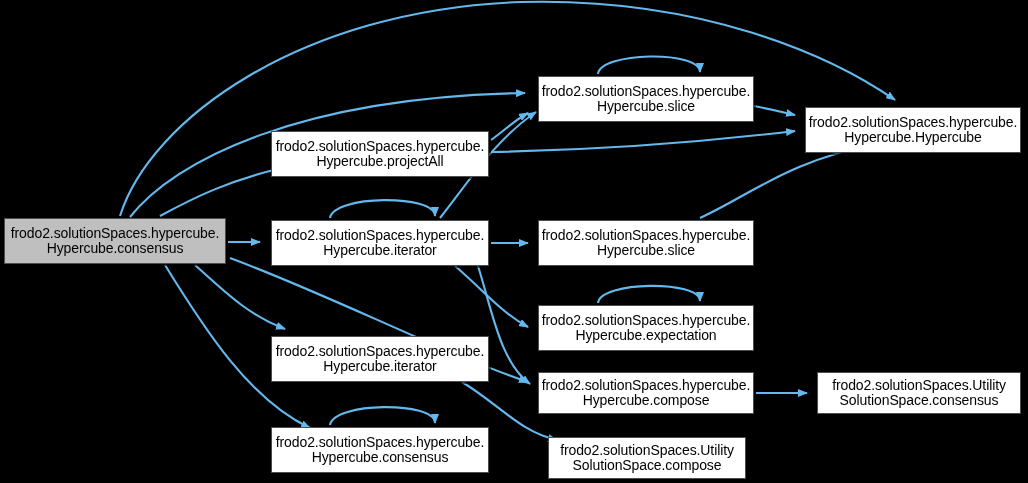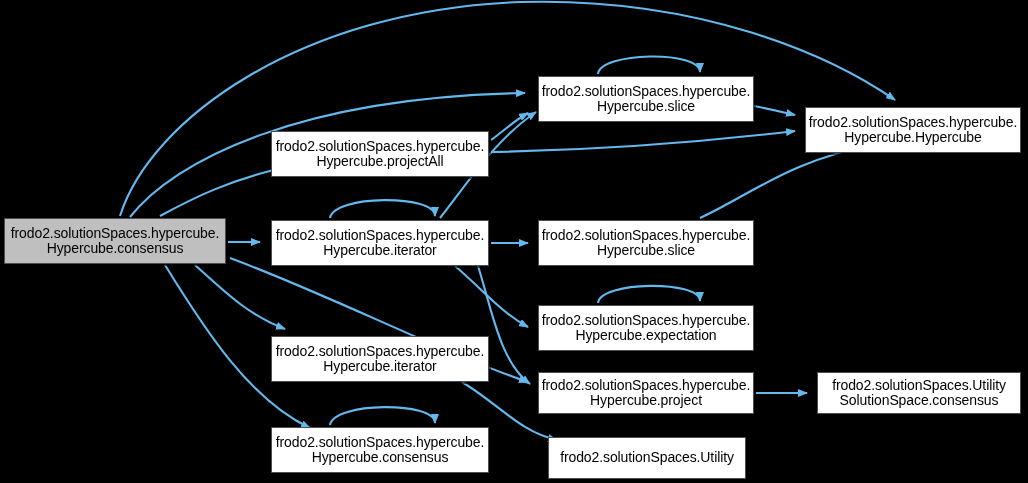--- a/index.html
+++ b/index.html
@@ -146,31 +146,32 @@
       <span class="node-line">Hypercube.expectation</span>
     </div>
 
     <div class="node" style="left: 271px; top: 336px; width: 218px; height: 46px; background: rgb(255, 255, 255); border-color: rgb(77, 77, 77);">
       <span class="node-line">frodo2.solutionSpaces.hypercube.</span>
       <span class="node-line">Hypercube.iterator</span>
     </div>
 
     <div class="node" style="left: 538px; top: 372px; width: 216px; height: 42px; background: rgb(255, 255, 255); border-color: rgb(77, 77, 77);">
       <span class="node-line">frodo2.solutionSpaces.hypercube.</span>
-      <span class="node-line">Hypercube.project</span>
+      <span class="node-line">Hypercube.compose</span>
     </div>
 
     <div class="node" style="left: 817px; top: 372px; width: 204px; height: 42px; background: rgb(255, 255, 255); border-color: rgb(77, 77, 77);">
       <span class="node-line">frodo2.solutionSpaces.Utility</span>
       <span class="node-line">SolutionSpace.consensus</span>
     </div>
 
     <div class="node" style="left: 271px; top: 427px; width: 218px; height: 46px; background: rgb(255, 255, 255); border-color: rgb(77, 77, 77);">
       <span class="node-line">frodo2.solutionSpaces.hypercube.</span>
       <span class="node-line">Hypercube.consensus</span>
     </div>
 
     <div class="node" style="left: 548px; top: 437px; width: 198px; height: 42px; background: rgb(255, 255, 255); border-color: rgb(77, 77, 77);">
       <span class="node-line">frodo2.solutionSpaces.Utility</span>
+      <span class="node-line">SolutionSpace.compose</span>
     </div>
   </div>
 
 </div>
 
 </body></html>

